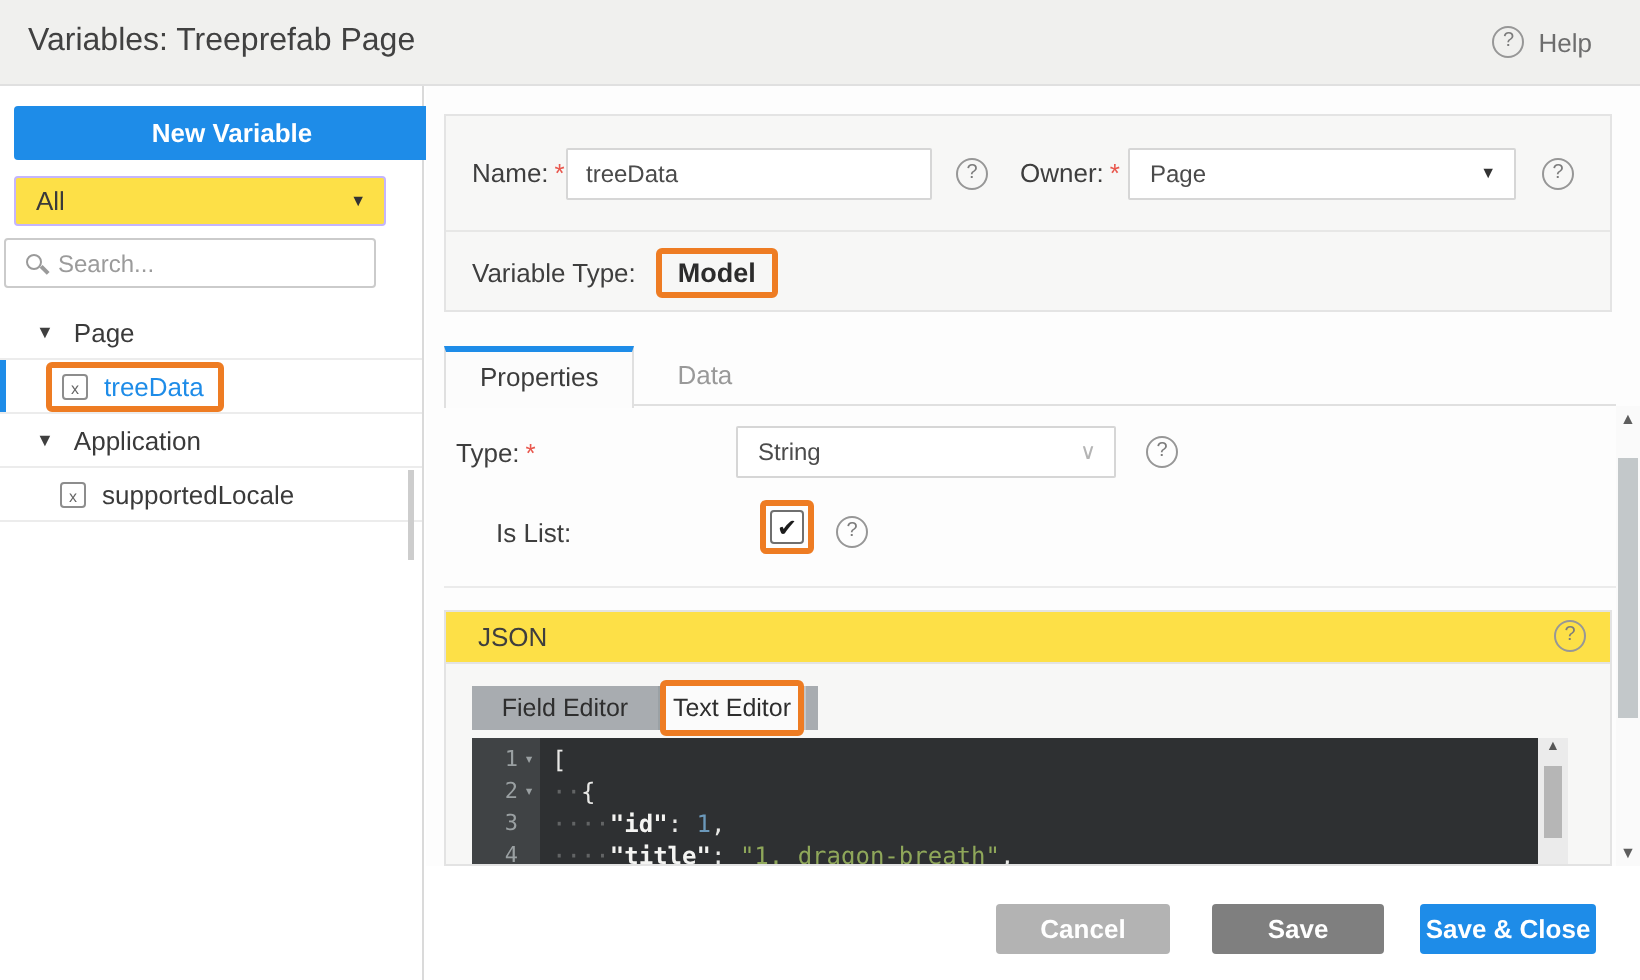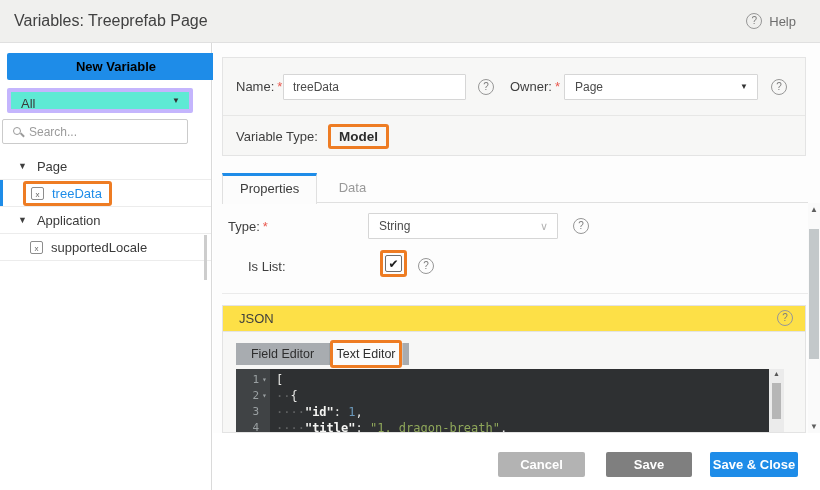--- a/index.html
+++ b/index.html
@@ -12,24 +12,24 @@
   .title { position: absolute; left: 14px; top: 0; line-height: 42px; font-size: 16px; color: #414141; }
   .help-wrap { position: absolute; right: 24px; top: 13px; display: flex; align-items: center; gap: 7px;
                color: #6d6d6d; font-size: 13px; cursor: pointer; }
   .qicon { width: 16px; height: 16px; border: 1px solid #979797; border-radius: 50%;
            color: #7c7c7c; font-size: 10px; line-height: 14px; text-align: center; display: inline-block; background: transparent; }
 
   
   .sidebar { position: absolute; left: 0; top: 43px; width: 212px; height: 447px;
              background: #fff; border-right: 1px solid #dadada; }
   .btn-new { position: absolute; left: 7px; top: 10px; width: 218px; height: 27px;
-             background: #1e8ce8; color: #000000; font-size: 13px; font-weight: bold;
+             background: #1e8ce8; color: #ffffff; font-size: 13px; font-weight: bold;
              border: none; border-radius: 2px; text-align: center; line-height: 27px; cursor: pointer; }
   .filter { position: absolute; left: 7px; top: 45px; width: 186px; height: 25px;
-            background: #5eead4; border: 4px solid #c4b5fd; border-radius: 2px; cursor: pointer; }
+            background: #fde047; border: 1px solid #c4b5fd; border-radius: 2px; cursor: pointer; }
   .filter .sel-text { position: absolute; left: 10px; top: 0; line-height: 23px; font-size: 13px; color: #3a3a3a; }
   .sel-caret { position: absolute; right: 9px; top: 50%; transform: translateY(-55%); font-size: 8px; color: #333; }
   .search { position: absolute; left: 2px; top: 76px; width: 186px; height: 25px;
             background: #fff; border: 1px solid #cbcbcb; border-radius: 2px; }
   .mag { position: absolute; left: 10px; top: 7px; width: 8px; height: 8px;
          border: 1.5px solid #9a9a9a; border-radius: 50%; }
   .mag::after { content: ""; position: absolute; width: 5px; height: 1.5px; background: #9a9a9a;
                 transform: rotate(45deg); right: -4.5px; bottom: -1.5px; }
   .search input { position: absolute; left: 26px; top: 1px; width: 150px; height: 21px; border: none; outline: none;
                   font-size: 12px; color: #444; font-family: "Liberation Sans", sans-serif; background: transparent; }

